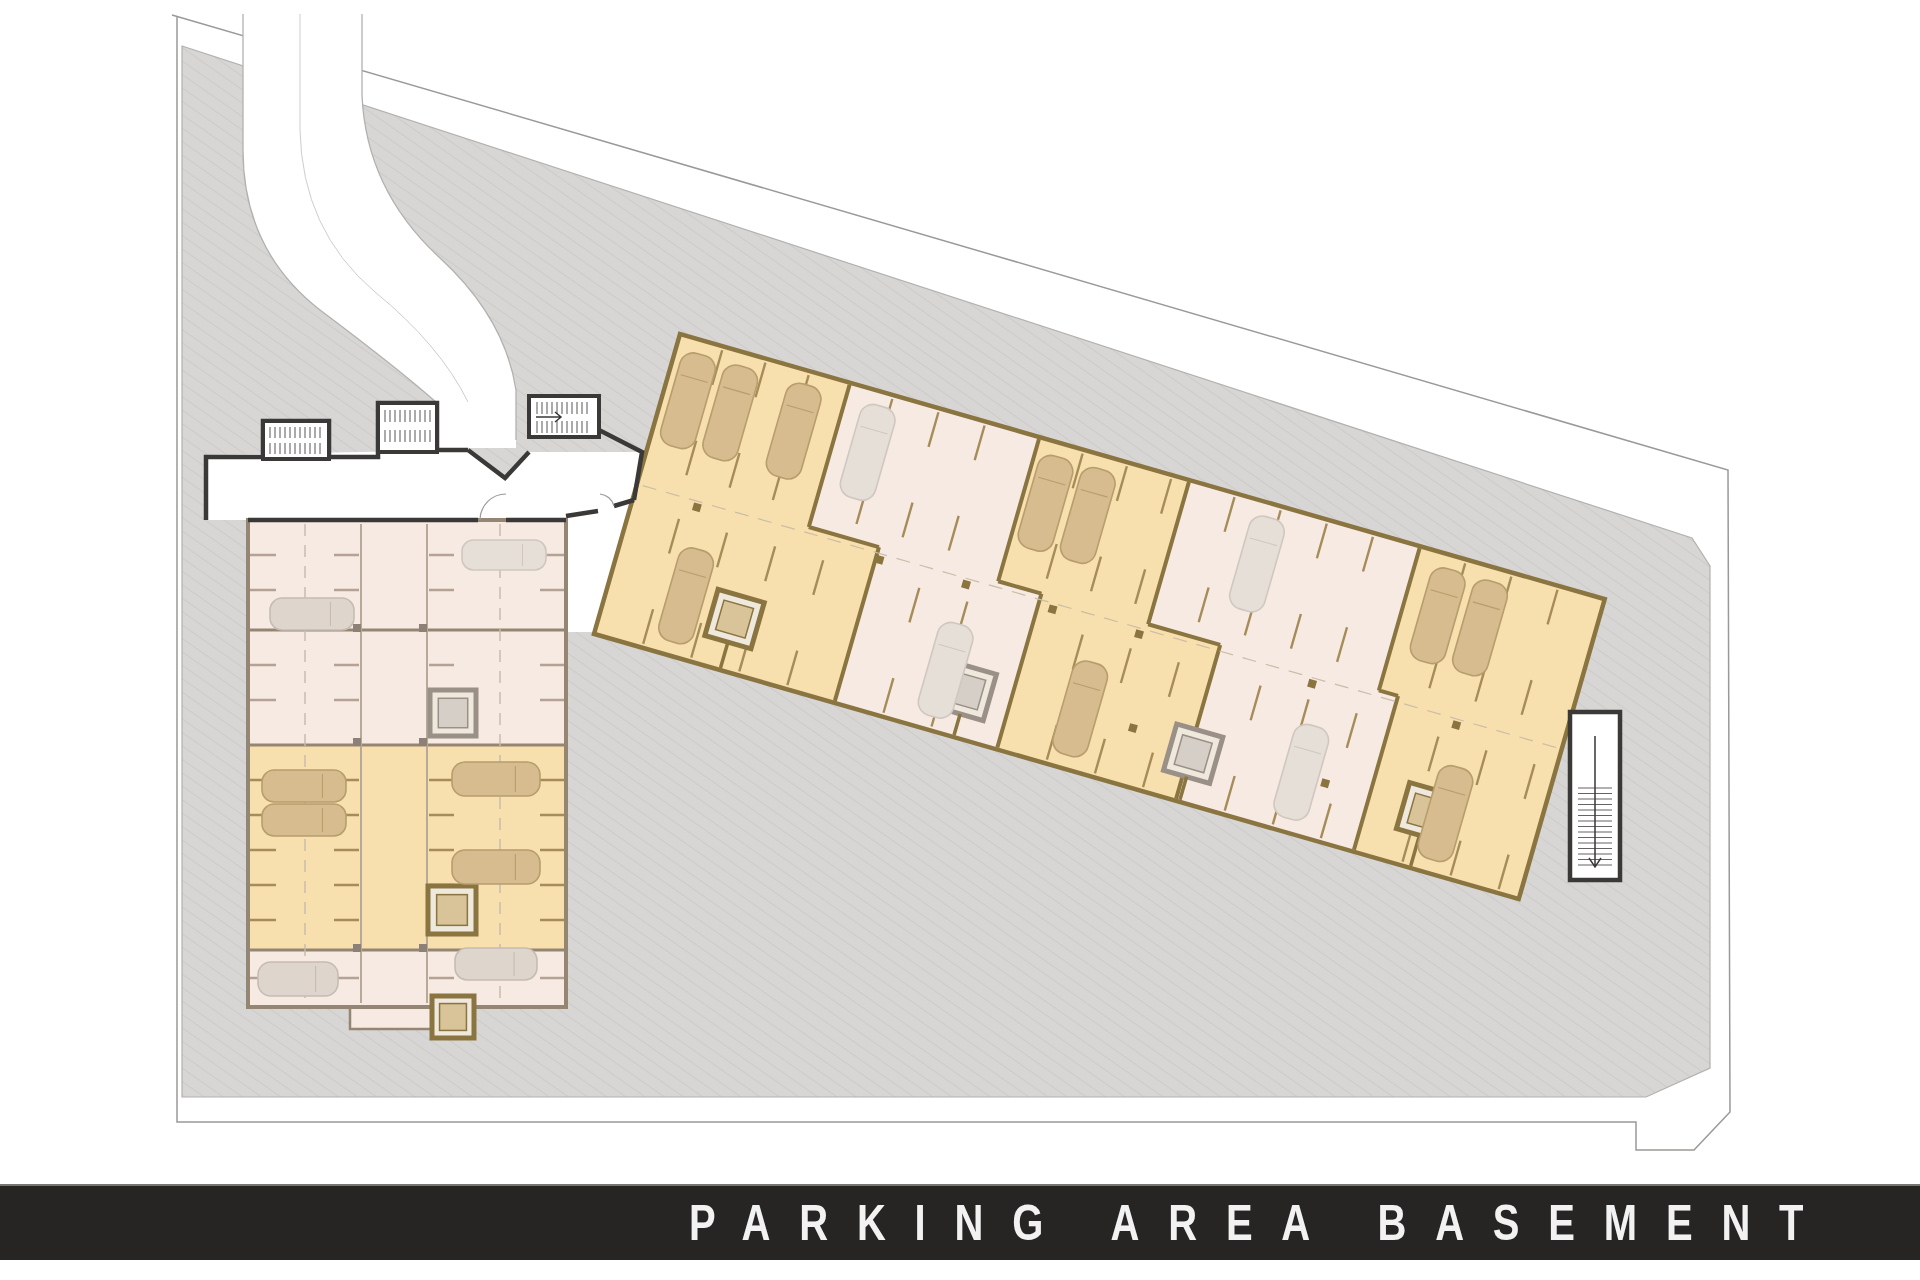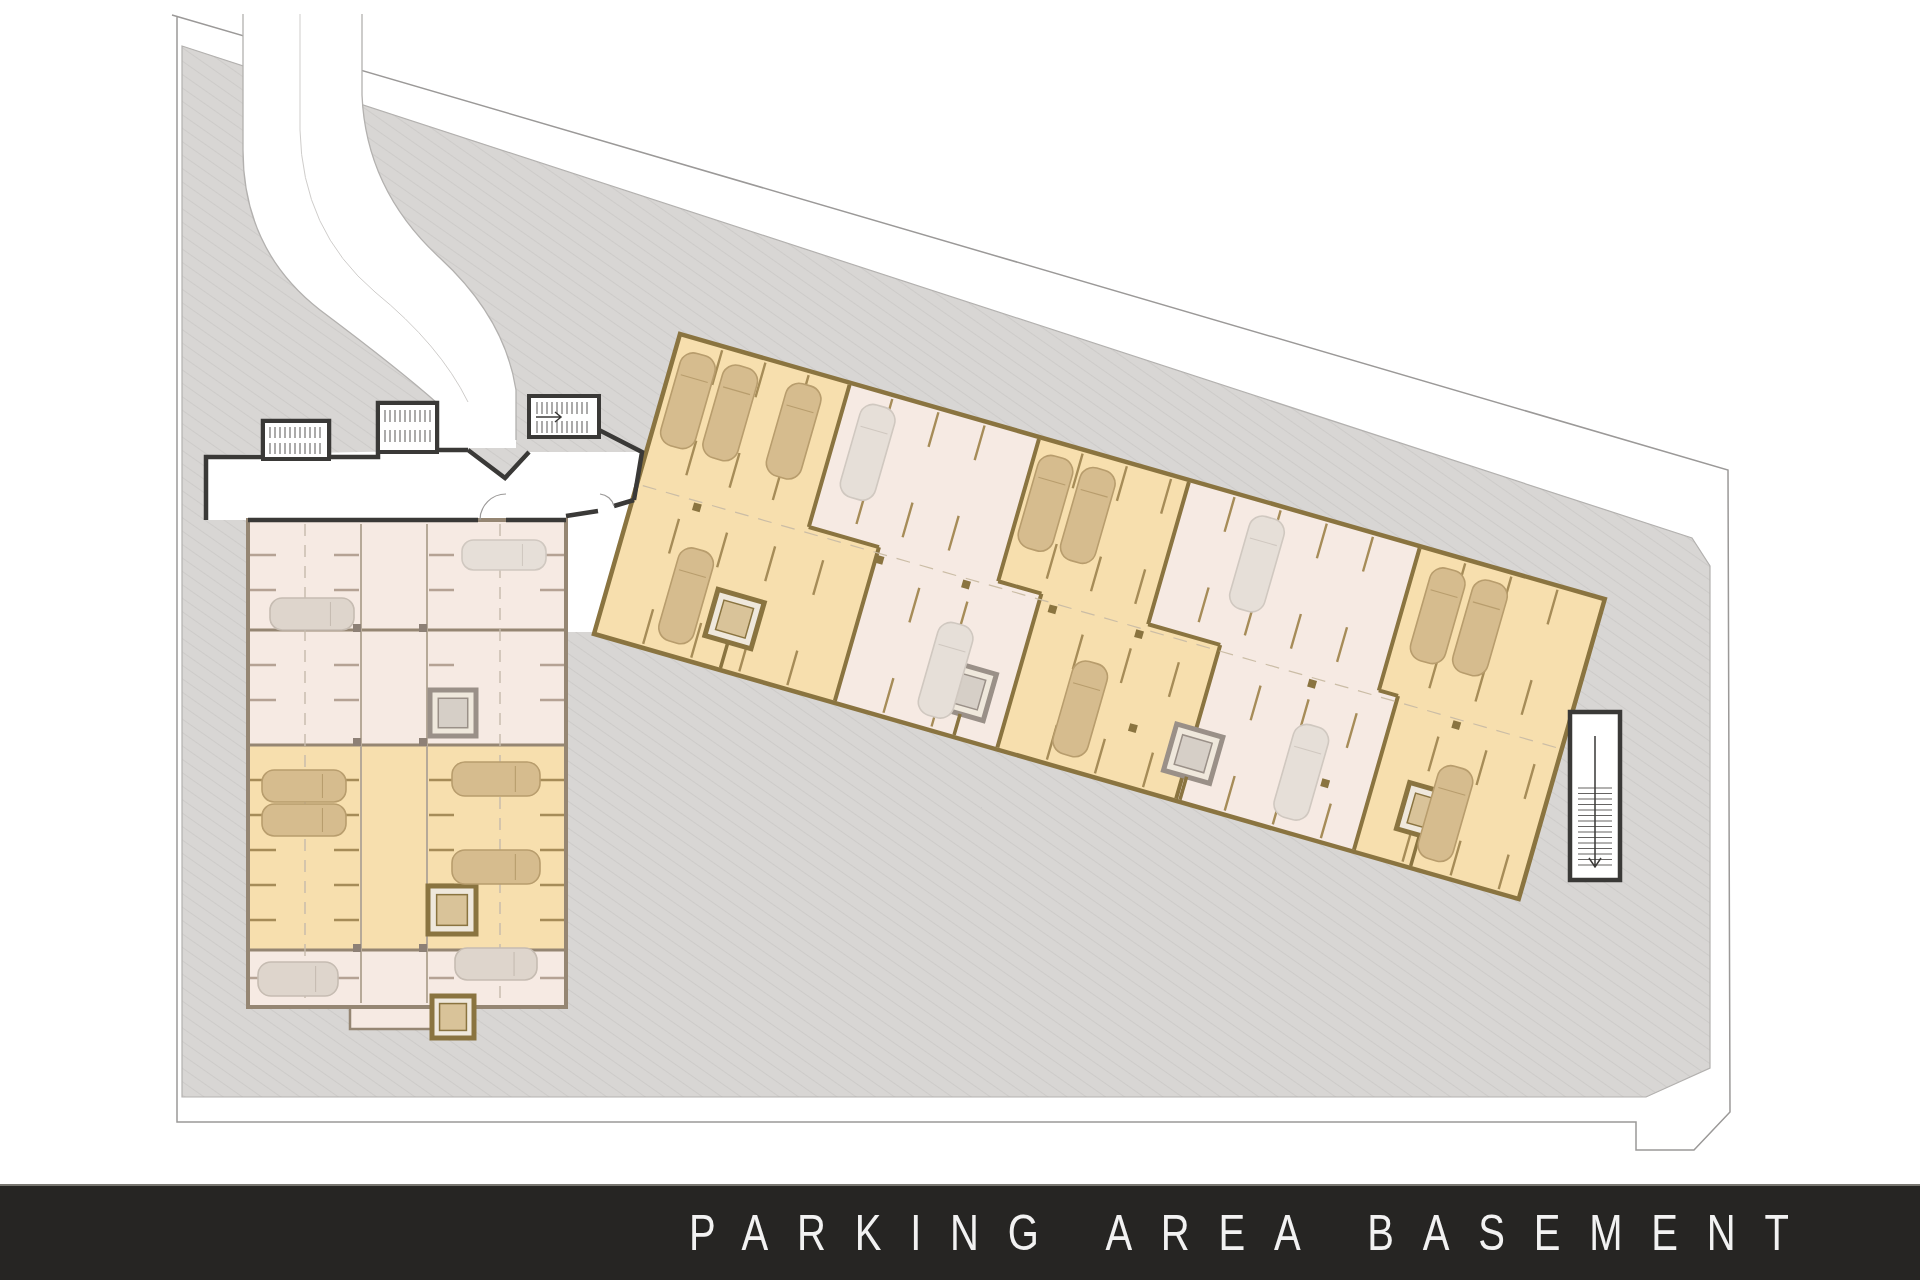--- a/index.html
+++ b/index.html
@@ -278,16 +278,16 @@
           <line x1="1578" x2="1612" y1="848.5" y2="848.5" stroke="#666463" stroke-width="1.1"></line>
           <line x1="1578" x2="1612" y1="854" y2="854" stroke="#666463" stroke-width="1.1"></line>
           <line x1="1578" x2="1612" y1="859.5" y2="859.5" stroke="#666463" stroke-width="1.1"></line>
           <line x1="1578" x2="1612" y1="865" y2="865" stroke="#666463" stroke-width="1.1"></line>
         </g>
         <path d="M 1595,736 V 866 M 1589,858 L 1595,867 L 1601,858" fill="none" stroke="#3a3937" stroke-width="1.5"></path>
       </g>
       <path d="M 480,520 A 26,26 0 0 1 506,494" fill="none" stroke="#9b9998" stroke-width="1.2"></path>
       <path d="M 614,506 A 16,16 0 0 0 600,494" fill="none" stroke="#9b9998" stroke-width="1.2"></path>
     </svg>
-  <div id="title-bar" style="top: 1184px; height: 96px; background: rgb(38, 37, 35); border-top: 2px solid rgb(119, 117, 111);">
+  <div id="title-bar" style="top: 1184px; height: 76px; background: rgb(38, 37, 35); border-top: 2px solid rgb(119, 117, 111); font-weight: bold;">
     <span style="color: rgb(242, 242, 242); font-size: 50px; letter-spacing: 36px; margin-left: 689px;">PARKING AREA BASEMENT</span>
   </div>
 </div>
 
 </body></html>

